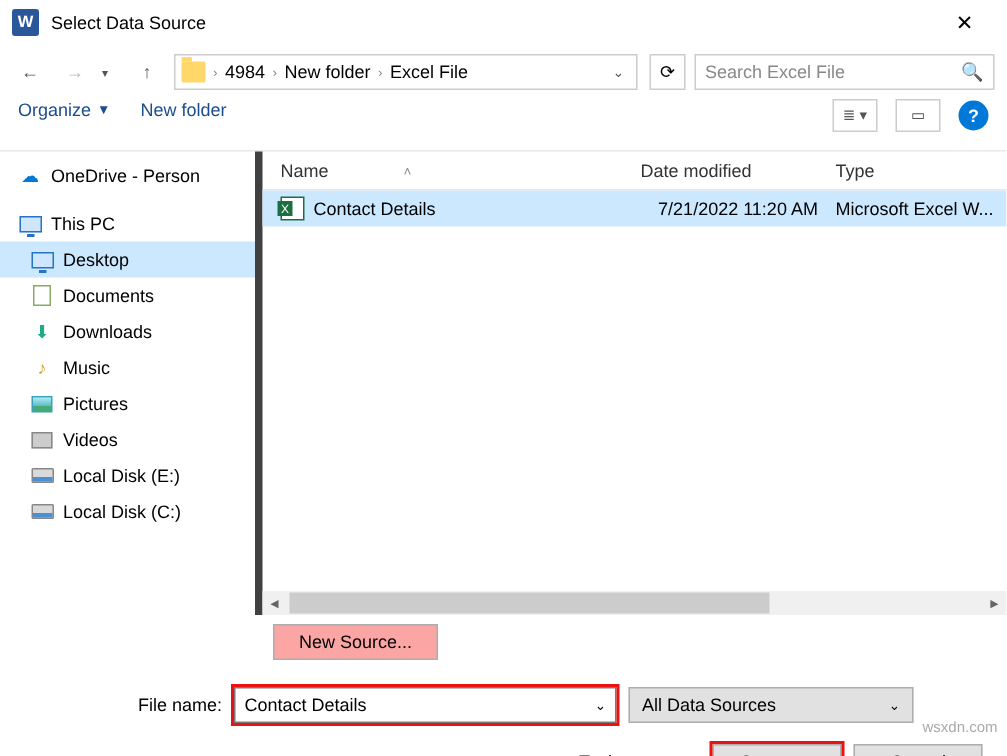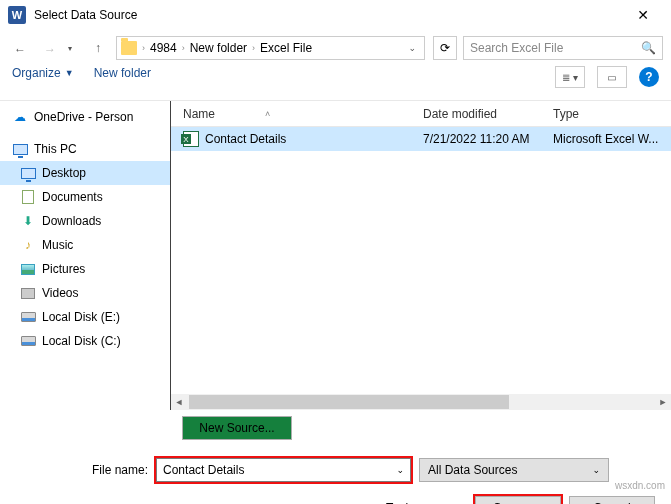--- a/index.html
+++ b/index.html
@@ -31,38 +31,38 @@
 .helpbtn { width: 20px; height: 20px; border-radius: 50%; background: #0078d7; color: #fff; display: flex; align-items: center; justify-content: center; font-size: 12px; font-weight: bold; }
 
 .main { display: flex; height: 310px; border-top: 1px solid #e8e8e8; }
 .sidebar { width: 170px; overflow: hidden; padding-top: 4px; }
 .side-item { display: flex; align-items: center; height: 24px; padding-left: 20px; gap: 6px; white-space: nowrap; }
 .side-item.sel { background: #cce8ff; }
 .side-item.top { padding-left: 12px; font-weight: normal; }
 .side-gap { height: 8px; }
 .si-icon { width: 16px; height: 16px; display: flex; align-items: center; justify-content: center; flex-shrink: 0; }
 
-.filepane { flex: 1; display: flex; flex-direction: column; border-left: 1px solid #404040; position: relative; }
+.filepane { flex: 1; display: flex; flex-direction: column; border-left: 5px solid #404040; position: relative; }
 .colhead { display: flex; height: 26px; align-items: center; border-bottom: 1px solid #e8e8e8; padding-left: 12px; color: #333; }
 .ch-name { width: 240px; display: flex; align-items: center; gap: 50px; }
 .ch-date { width: 130px; }
 .ch-type { flex: 1; }
 .filerow { display: flex; align-items: center; height: 24px; padding-left: 12px; background: #cce8ff; }
 .filerow .fcell-name { width: 240px; display: flex; align-items: center; gap: 6px; }
-.filerow .fcell-date { width: 130px; }
+.filerow .fcell-date { width: 130px; text-align: center; }
 .filerow .fcell-type { flex: 1; white-space: nowrap; overflow: hidden; text-overflow: ellipsis; }
 .excelicon { width: 16px; height: 16px; background: linear-gradient(#fff,#fff); border: 1px solid #1d6f42; position: relative; }
 .excelicon::after { content: "X"; position: absolute; left: -3px; top: 2px; width: 10px; height: 10px; background: #1d6f42; color: #fff; font-size: 8px; display: flex; align-items: center; justify-content: center; }
 .hscroll { position: absolute; bottom: 0; left: 0; right: 0; height: 16px; background: #f0f0f0; display: flex; align-items: center; }
 .hscroll .thumb { width: 320px; height: 14px; background: #ccc; margin-left: 2px; }
 .hscroll .arr { width: 16px; text-align: center; color: #666; font-size: 9px; }
 .hscroll .sp { flex: 1; }
 
 .bottom { padding: 6px 12px 10px; }
-.newsrc { width: 110px; height: 24px; border: 1px solid #adadad; background: #15803d; margin-left: 170px; margin-bottom: 18px; display: flex; align-items: center; justify-content: center; }
+.newsrc { width: 110px; height: 24px; border: 1px solid #adadad; background: #fca5a5; margin-left: 170px; margin-bottom: 18px; display: flex; align-items: center; justify-content: center; }
 .fnrow { display: flex; align-items: center; gap: 8px; margin-bottom: 14px; }
 .fnlabel { margin-left: 80px; }
 .fninput { width: 255px; height: 24px; border: 1px solid #7a7a7a; outline: 2px solid #e11; padding: 0 6px; display: flex; align-items: center; }
 .fninput .dd2 { margin-left: auto; font-size: 9px; }
 .filtersel { width: 190px; height: 24px; border: 1px solid #adadad; background: #e1e1e1; padding: 0 8px; display: flex; align-items: center; }
 .filtersel .dd2 { margin-left: auto; font-size: 9px; }
 .btnrow { display: flex; align-items: center; justify-content: flex-end; gap: 8px; padding-right: 4px; }
 .toolslbl { margin-right: 6px; }
 .tooldd { font-size: 9px; margin-right: 30px; }
 .btn { width: 86px; height: 24px; border: 1px solid #adadad; background: #e1e1e1; display: flex; align-items: center; justify-content: center; }

